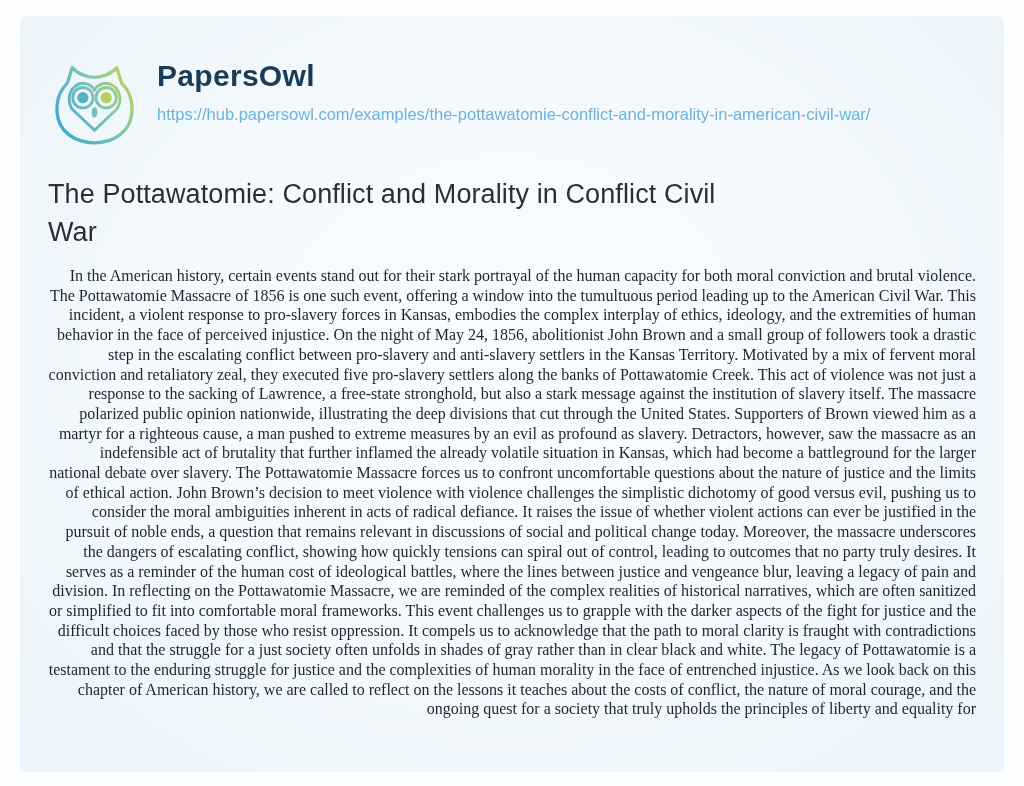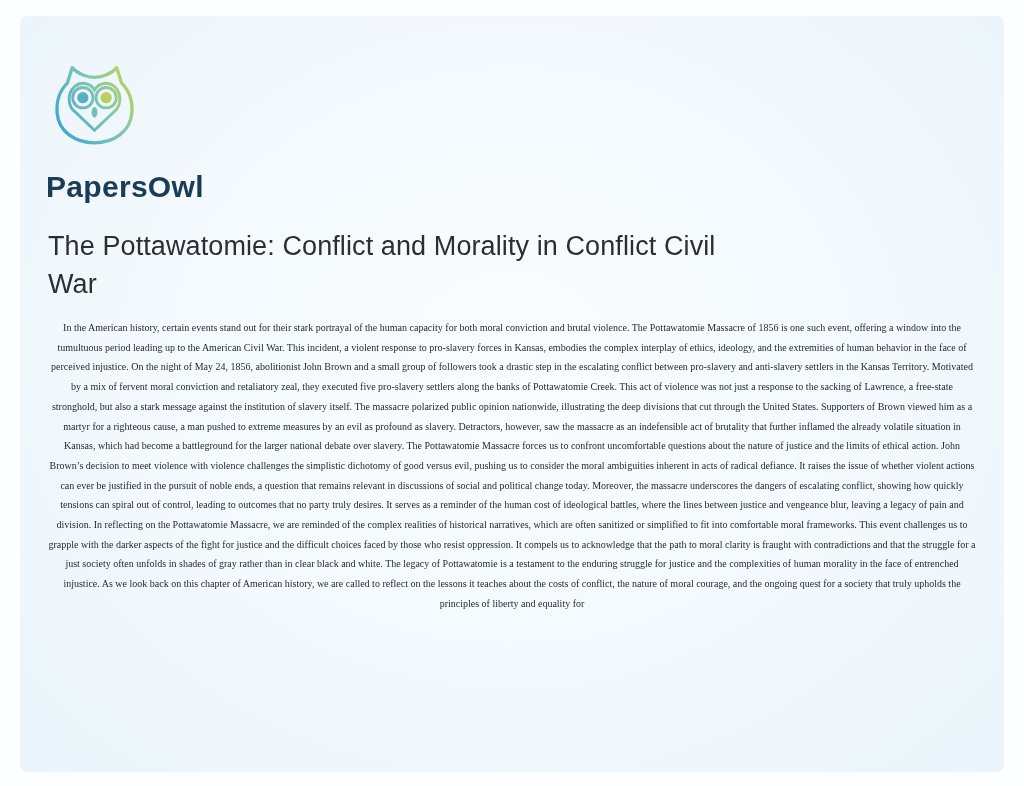--- a/index.html
+++ b/index.html
@@ -15,21 +15,20 @@
     width: 984px; height: 756px;
     border-radius: 8px;
     background:
       radial-gradient(ellipse at 50% 45%, #f9fcfe 0%, #f3f9fd 55%, #eaf4fa 100%);
   }
   .header {
     display: flex;
     align-items: flex-start;
     padding: 40px 30px 0 26px;
     gap: 14px;
-    flex-direction: column;
   }
   .logo-wrap { width: 97px; height: 97px; flex: 0 0 auto; }
   .logo-wrap svg { width: 97px; height: 97px; display: block; }
   .brand-block { padding-top: 2px; }
   .brand-name {
     font-size: 30px;
     font-weight: 700;
     letter-spacing: 0.3px;
     color: #1b3c57;
     line-height: 36px;
@@ -51,24 +50,24 @@
     font-size: 27px;
     line-height: 38px;
     font-weight: 400;
     color: #2d2d35;
     letter-spacing: 0.1px;
   }
   .article-body {
     margin: 15px 28px 0 28px;
     width: 928px;
     font-family: "Liberation Serif", serif;
-    font-size: 10px;
+    font-size: 16px;
     line-height: 19.7px;
     color: #1e2430;
-    text-align: center;
+    text-align: right;
   }
 </style>
 </head>
 <body>
 
 <div class="card">
 
   <div class="header">
 
     <div class="logo-wrap">
@@ -90,20 +89,21 @@
 
         <circle cx="38" cy="43" r="5.8" fill="#58b0c4"></circle>
         <circle cx="62" cy="43" r="5.8" fill="#b9cf5e"></circle>
 
         <ellipse cx="50" cy="58" rx="3" ry="5.5" fill="url(#owlg)"></ellipse>
       </svg>
     </div>
 
     <div class="brand-block">
       <div class="brand-name">PapersOwl</div>
+      <a class="brand-url" href="#">https://hub.papersowl.com/examples/the-pottawatomie-conflict-and-morality-in-american-civil-war/</a>
     </div>
 
   </div>
 
   <h1 class="article-title">The Pottawatomie: Conflict and Morality in Conflict Civil War</h1>
 
   <p class="article-body">In the American history, certain events stand out for their stark portrayal of the human capacity for both moral conviction and brutal violence. The Pottawatomie Massacre of 1856 is one such event, offering a window into the tumultuous period leading up to the American Civil War. This incident, a violent response to pro-slavery forces in Kansas, embodies the complex interplay of ethics, ideology, and the extremities of human behavior in the face of perceived injustice. On the night of May 24, 1856, abolitionist John Brown and a small group of followers took a drastic step in the escalating conflict between pro-slavery and anti-slavery settlers in the Kansas Territory. Motivated by a mix of fervent moral conviction and retaliatory zeal, they executed five pro-slavery settlers along the banks of Pottawatomie Creek. This act of violence was not just a response to the sacking of Lawrence, a free-state stronghold, but also a stark message against the institution of slavery itself. The massacre polarized public opinion nationwide, illustrating the deep divisions that cut through the United States. Supporters of Brown viewed him as a martyr for a righteous cause, a man pushed to extreme measures by an evil as profound as slavery. Detractors, however, saw the massacre as an indefensible act of brutality that further inflamed the already volatile situation in Kansas, which had become a battleground for the larger national debate over slavery. The Pottawatomie Massacre forces us to confront uncomfortable questions about the nature of justice and the limits of ethical action. John Brown’s decision to meet violence with violence challenges the simplistic dichotomy of good versus evil, pushing us to consider the moral ambiguities inherent in acts of radical defiance. It raises the issue of whether violent actions can ever be justified in the pursuit of noble ends, a question that remains relevant in discussions of social and political change today. Moreover, the massacre underscores the dangers of escalating conflict, showing how quickly tensions can spiral out of control, leading to outcomes that no party truly desires. It serves as a reminder of the human cost of ideological battles, where the lines between justice and vengeance blur, leaving a legacy of pain and division. In reflecting on the Pottawatomie Massacre, we are reminded of the complex realities of historical narratives, which are often sanitized or simplified to fit into comfortable moral frameworks. This event challenges us to grapple with the darker aspects of the fight for justice and the difficult choices faced by those who resist oppression. It compels us to acknowledge that the path to moral clarity is fraught with contradictions and that the struggle for a just society often unfolds in shades of gray rather than in clear black and white. The legacy of Pottawatomie is a testament to the enduring struggle for justice and the complexities of human morality in the face of entrenched injustice. As we look back on this chapter of American history, we are called to reflect on the lessons it teaches about the costs of conflict, the nature of moral courage, and the ongoing quest for a society that truly upholds the principles of liberty and equality for</p>
 
 </div>
 

